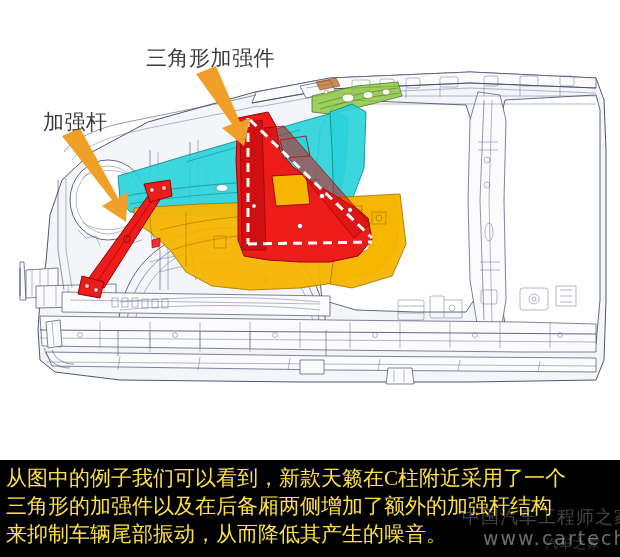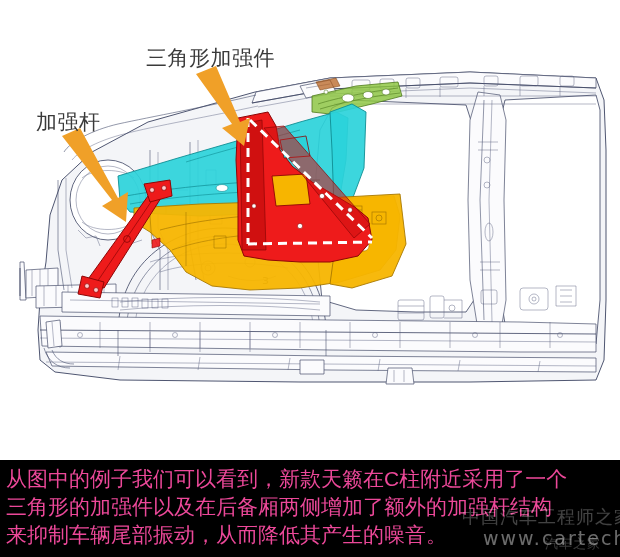--- a/index.html
+++ b/index.html
@@ -43,41 +43,41 @@
     line-height: 1;
     letter-spacing: 0.5px;
     white-space: nowrap;
     font-family: "DejaVu Sans", "Liberation Sans", sans-serif;
   }
   #label-triangle {
     left: 146px;
     top: 48px;
   }
   #label-bar {
-    left: 36px;
+    left: 43px;
     top: 112px;
   }
   
   #caption-panel {
     position: absolute;
     left: 0;
     top: 460px;
     width: 620px;
     height: 97px;
     background: #000000;
     overflow: hidden;
   }
   .caption-line {
     position: absolute;
     left: 6px;
-    color: #ec4899;
+    color: #fde047;
     font-size: 21px;
     line-height: 1;
     white-space: nowrap;
-    font-family: Liberation Sans, sans-serif;
+    font-family: Liberation Serif, serif;
   }
   #caption-line-1 { top: 8px; }
   #caption-line-2 { top: 36px; }
   #caption-line-3 { top: 64px; text-align: center; }
 
   
   .watermark {
     position: absolute;
     white-space: nowrap;
     color: rgba(255,255,255,0.30);

